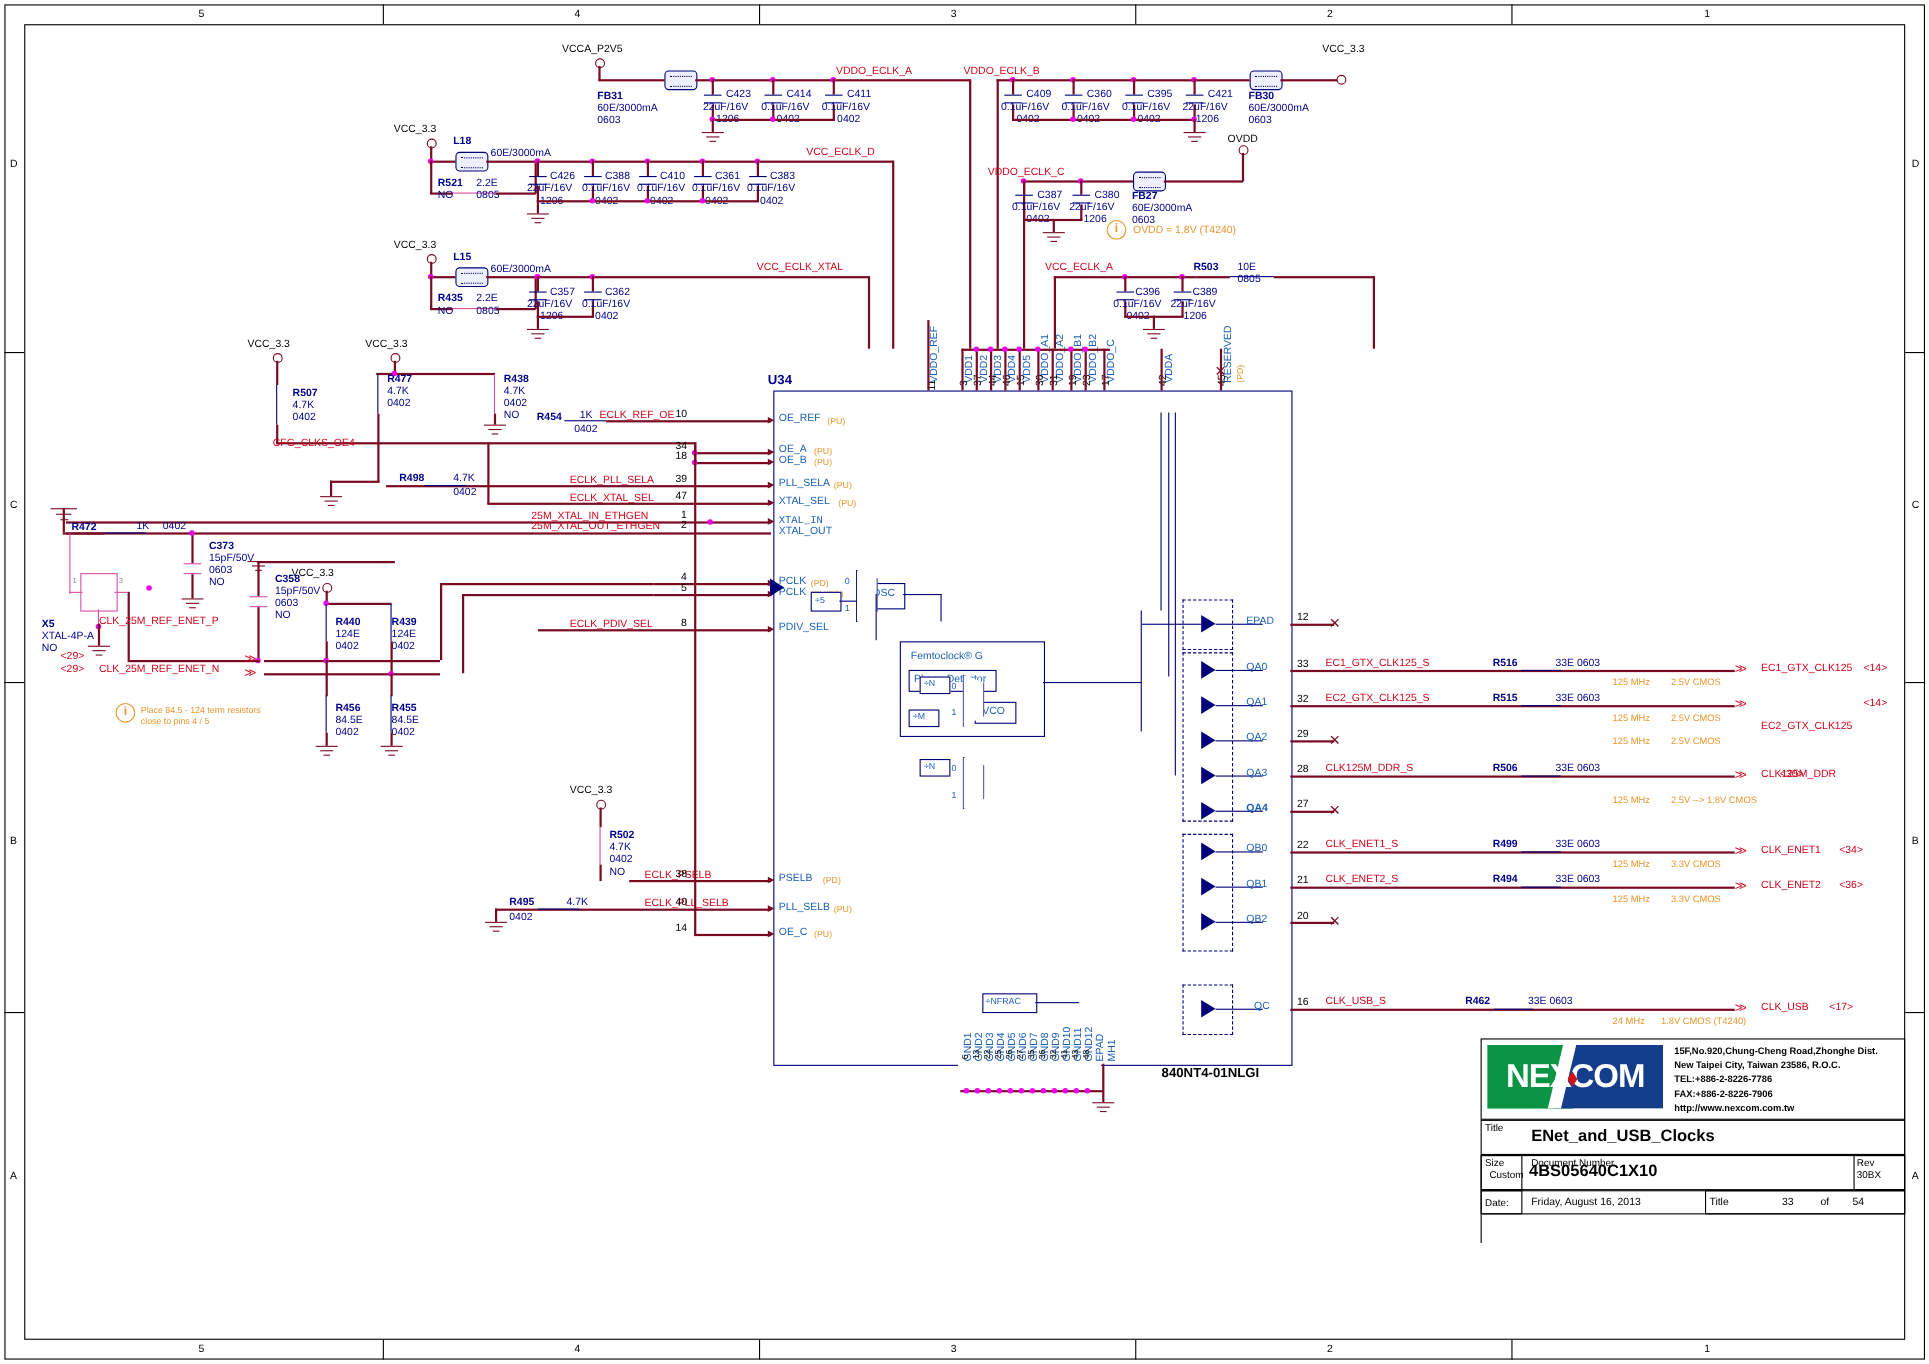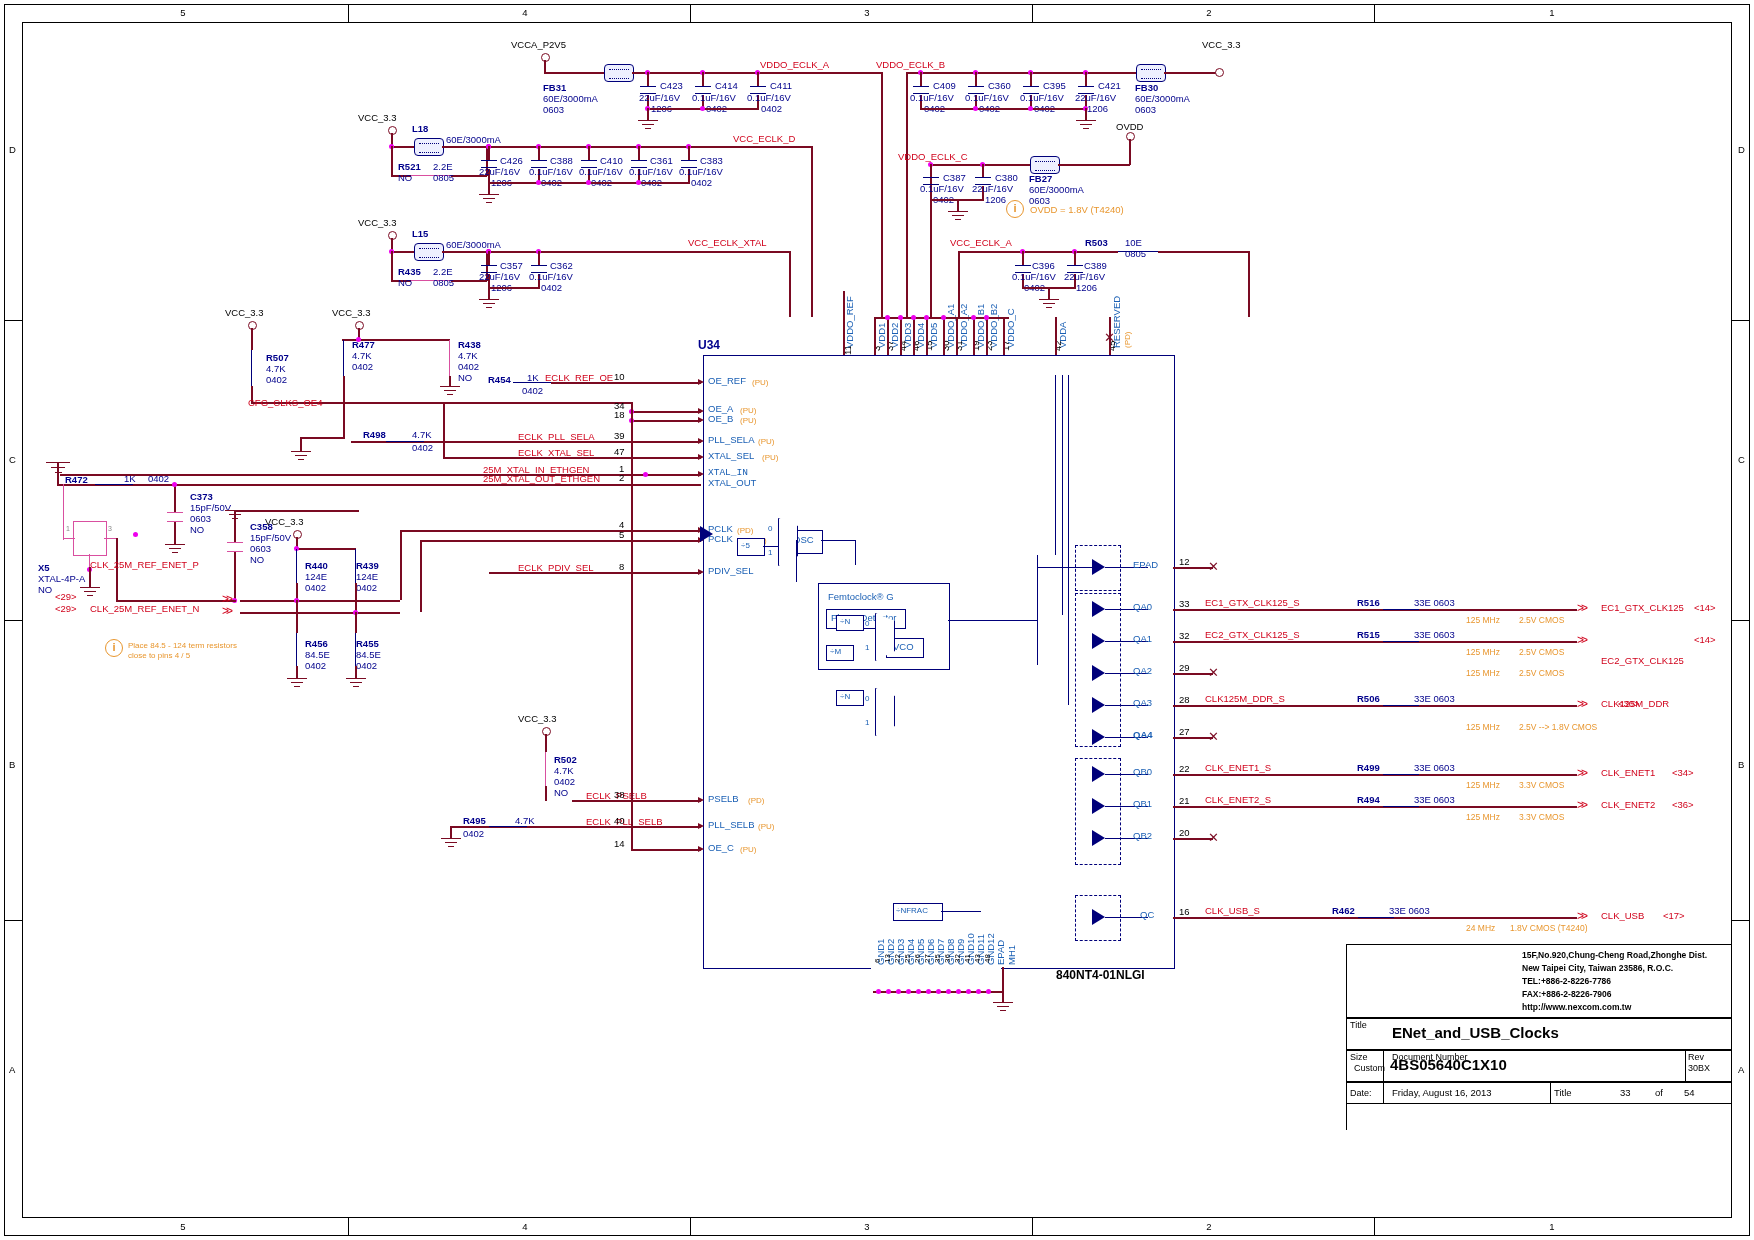--- a/index.html
+++ b/index.html
@@ -989,20 +989,27 @@
   <div class="abs t t-blue b" style="left:1332px;top:906px;">R462</div>
   <div class="abs w-blue" style="left:1358px;top:917px;width:36px;height:1.3px;"></div>
   <div class="abs t t-blue" style="left:1389px;top:906px;">33E  0603</div>
   <div class="abs t t-org" style="left:1466px;top:923px;font-size:8.5px;">24 MHz</div>
   <div class="abs t t-org" style="left:1510px;top:923px;font-size:8.5px;">1.8V CMOS (T4240)</div>
   <div class="abs sigarrow" style="left:1577px;top:909px;">&gt;&gt;</div>
   <div class="abs t t-red" style="left:1601px;top:911px;">CLK_USB</div>
   <div class="abs t t-red" style="left:1663px;top:911px;">&lt;17&gt;</div>
 
   <div class="abs tb" style="left:1346px;top:944px;width:386px;height:74px;"></div>
+  <div class="abs nexlogo" style="left:1352px;top:950px;">
+    <div class="nexgreen"></div>
+    <div class="nexblue"></div>
+    <div class="nexwhitecut"></div>
+    <div class="nextext">NEXCOM</div>
+    <div class="nexdiamond"></div>
+  </div>
   <div class="abs t t-blk b" style="left:1522px;top:950px;font-size:8.5px;">15F,No.920,Chung-Cheng Road,Zhonghe Dist.</div>
   <div class="abs t t-blk b" style="left:1522px;top:963px;font-size:8.5px;">New Taipei City, Taiwan 23586, R.O.C.</div>
   <div class="abs t t-blk b" style="left:1522px;top:976px;font-size:8.5px;">TEL:+886-2-8226-7786</div>
   <div class="abs t t-blk b" style="left:1522px;top:989px;font-size:8.5px;">FAX:+886-2-8226-7906</div>
   <div class="abs t t-blk b" style="left:1522px;top:1002px;font-size:8.5px;">http://www.nexcom.com.tw</div>
 
   <div class="abs tb" style="left:1346px;top:1018px;width:386px;height:32px;"></div>
   <div class="abs t t-blk" style="left:1350px;top:1020px;font-size:9px;">Title</div>
   <div class="abs t t-blk b" style="left:1392px;top:1028px;font-size:15px;">ENet_and_USB_Clocks</div>
 

